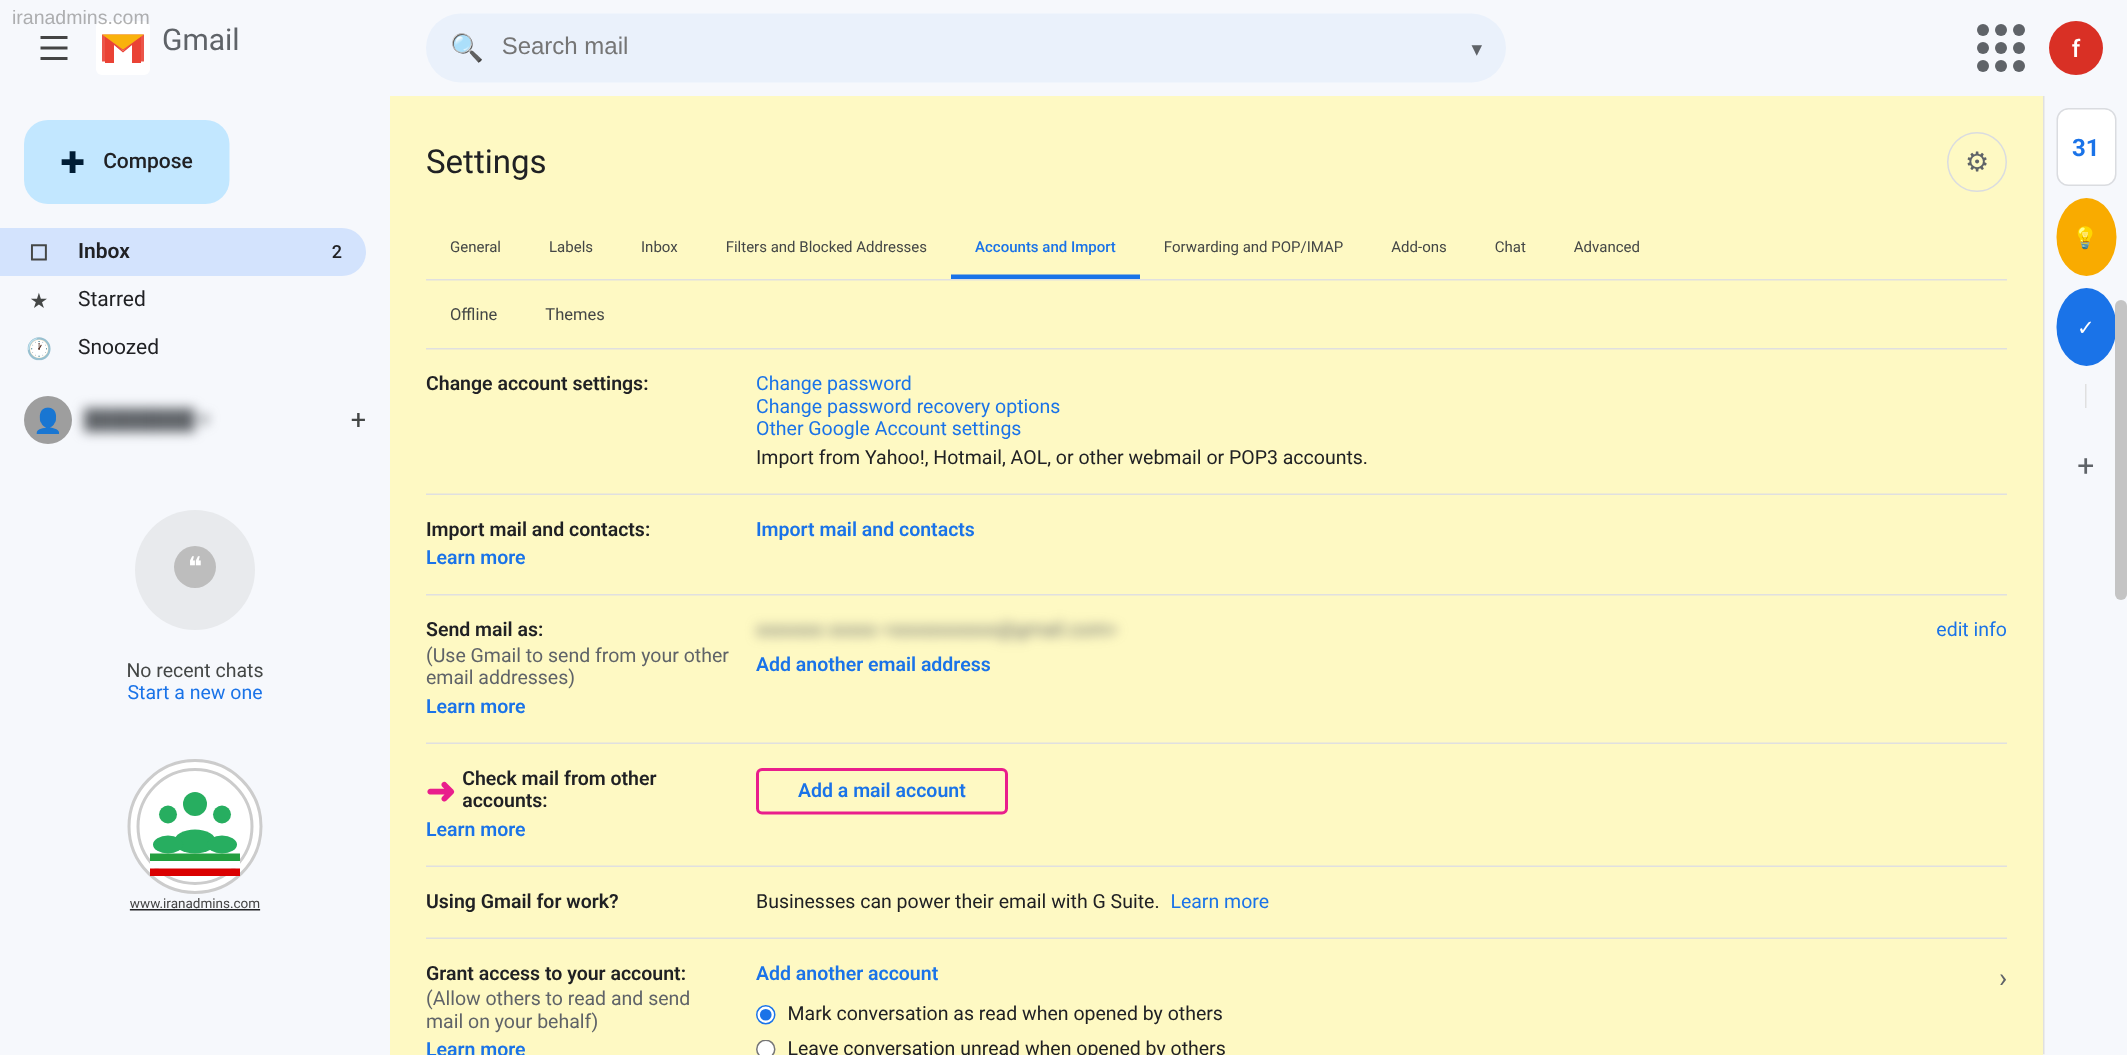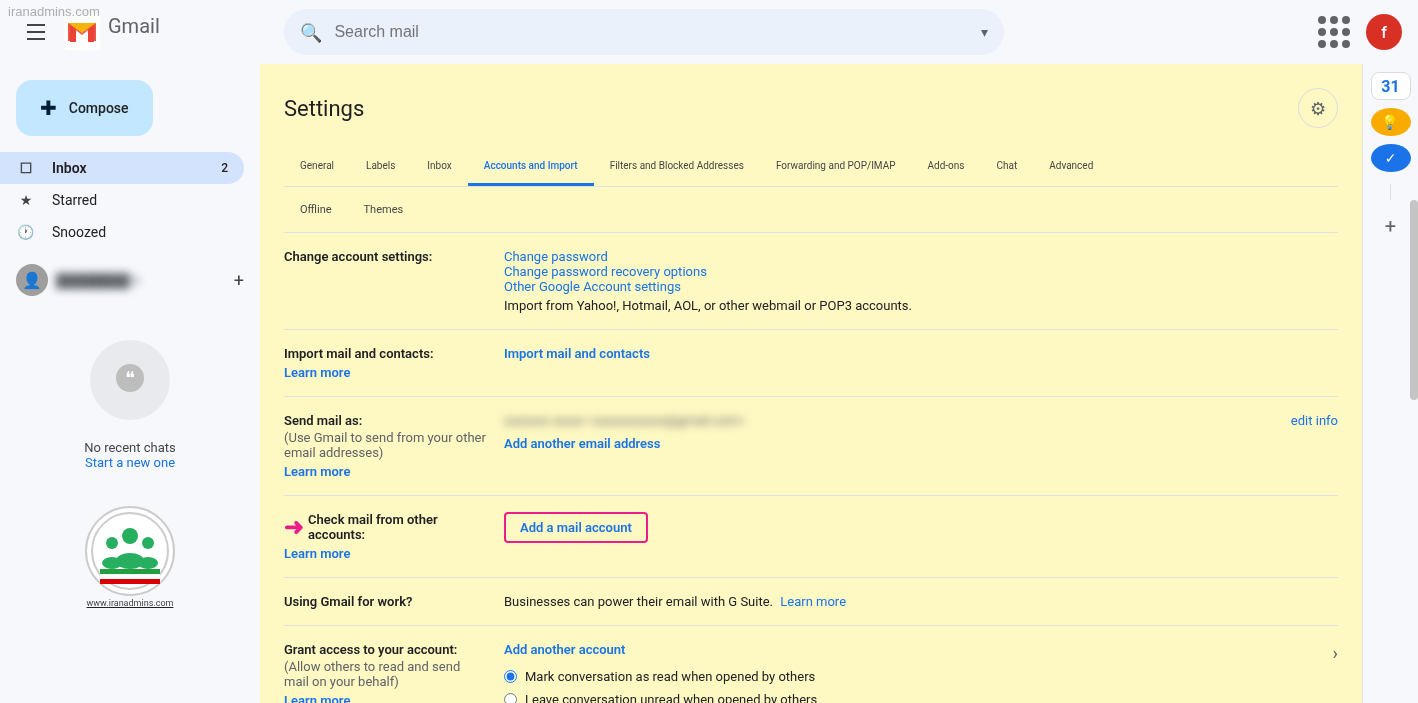--- a/index.html
+++ b/index.html
@@ -137,21 +137,21 @@
     .settings-content { flex: 1; font-size: 13px; color: #202124; }
     .link { color: #1a73e8; cursor: pointer; text-decoration: none; }
     .link-bold { color: #1a73e8; cursor: pointer; text-decoration: none; font-weight: 600; font-size: 13px; }
     .learn-more { color: #1a73e8; cursor: pointer; font-size: 13px; margin-top: 4px; display: block; }
     .edit-info-link { margin-left: auto; color: #1a73e8; cursor: pointer; font-size: 13px; }
 
     
     .highlight-box {
       display: inline-block;
       border: 2px solid #e91e8c;
-      padding: 6px 14px;
+      padding: 6px 26px;
       border-radius: 4px;
       color: #1a73e8;
       font-weight: 600;
       font-size: 13px;
       cursor: pointer;
     }
     .pink-arrow {
       color: #e91e8c;
       font-size: 28px;
       margin-right: 8px;
@@ -162,21 +162,21 @@
       width: 56px;
       background: #f6f8fc;
       display: flex;
       flex-direction: column;
       align-items: center;
       padding-top: 8px;
       gap: 8px;
       border-left: 1px solid #e0e0e0;
     }
     .right-icon {
-      width: 40px; height: 28px;
+      width: 40px; height: 52px;
       border-radius: 8px;
       display: flex; align-items: center; justify-content: center;
       cursor: pointer;
       font-size: 18px;
       color: #444746;
     }
     .right-icon.calendar { background: white; border: 1px solid #dadce0; }
 
     
     .scroll-indicator { width: 8px; background: #c4c4c4; border-radius: 4px; height: 200px; }
@@ -310,22 +310,22 @@
         <span>Settings</span>
         <div class="settings-gear">
           <span style="font-size:18px;color:#5f6368;">⚙</span>
         </div>
       </div>
 
       <div class="tabs-row">
         <div class="tab">General</div>
         <div class="tab">Labels</div>
         <div class="tab">Inbox</div>
+        <div class="tab">Filters and Blocked Addresses</div>
         <div class="tab active">Accounts and Import</div>
-        <div class="tab">Filters and Blocked Addresses</div>
         <div class="tab">Forwarding and POP/IMAP</div>
         <div class="tab">Add-ons</div>
         <div class="tab">Chat</div>
         <div class="tab">Advanced</div>
       </div>
 
       <div class="subtabs-row">
         <div class="subtab">Offline</div>
         <div class="subtab">Themes</div>
       </div>

